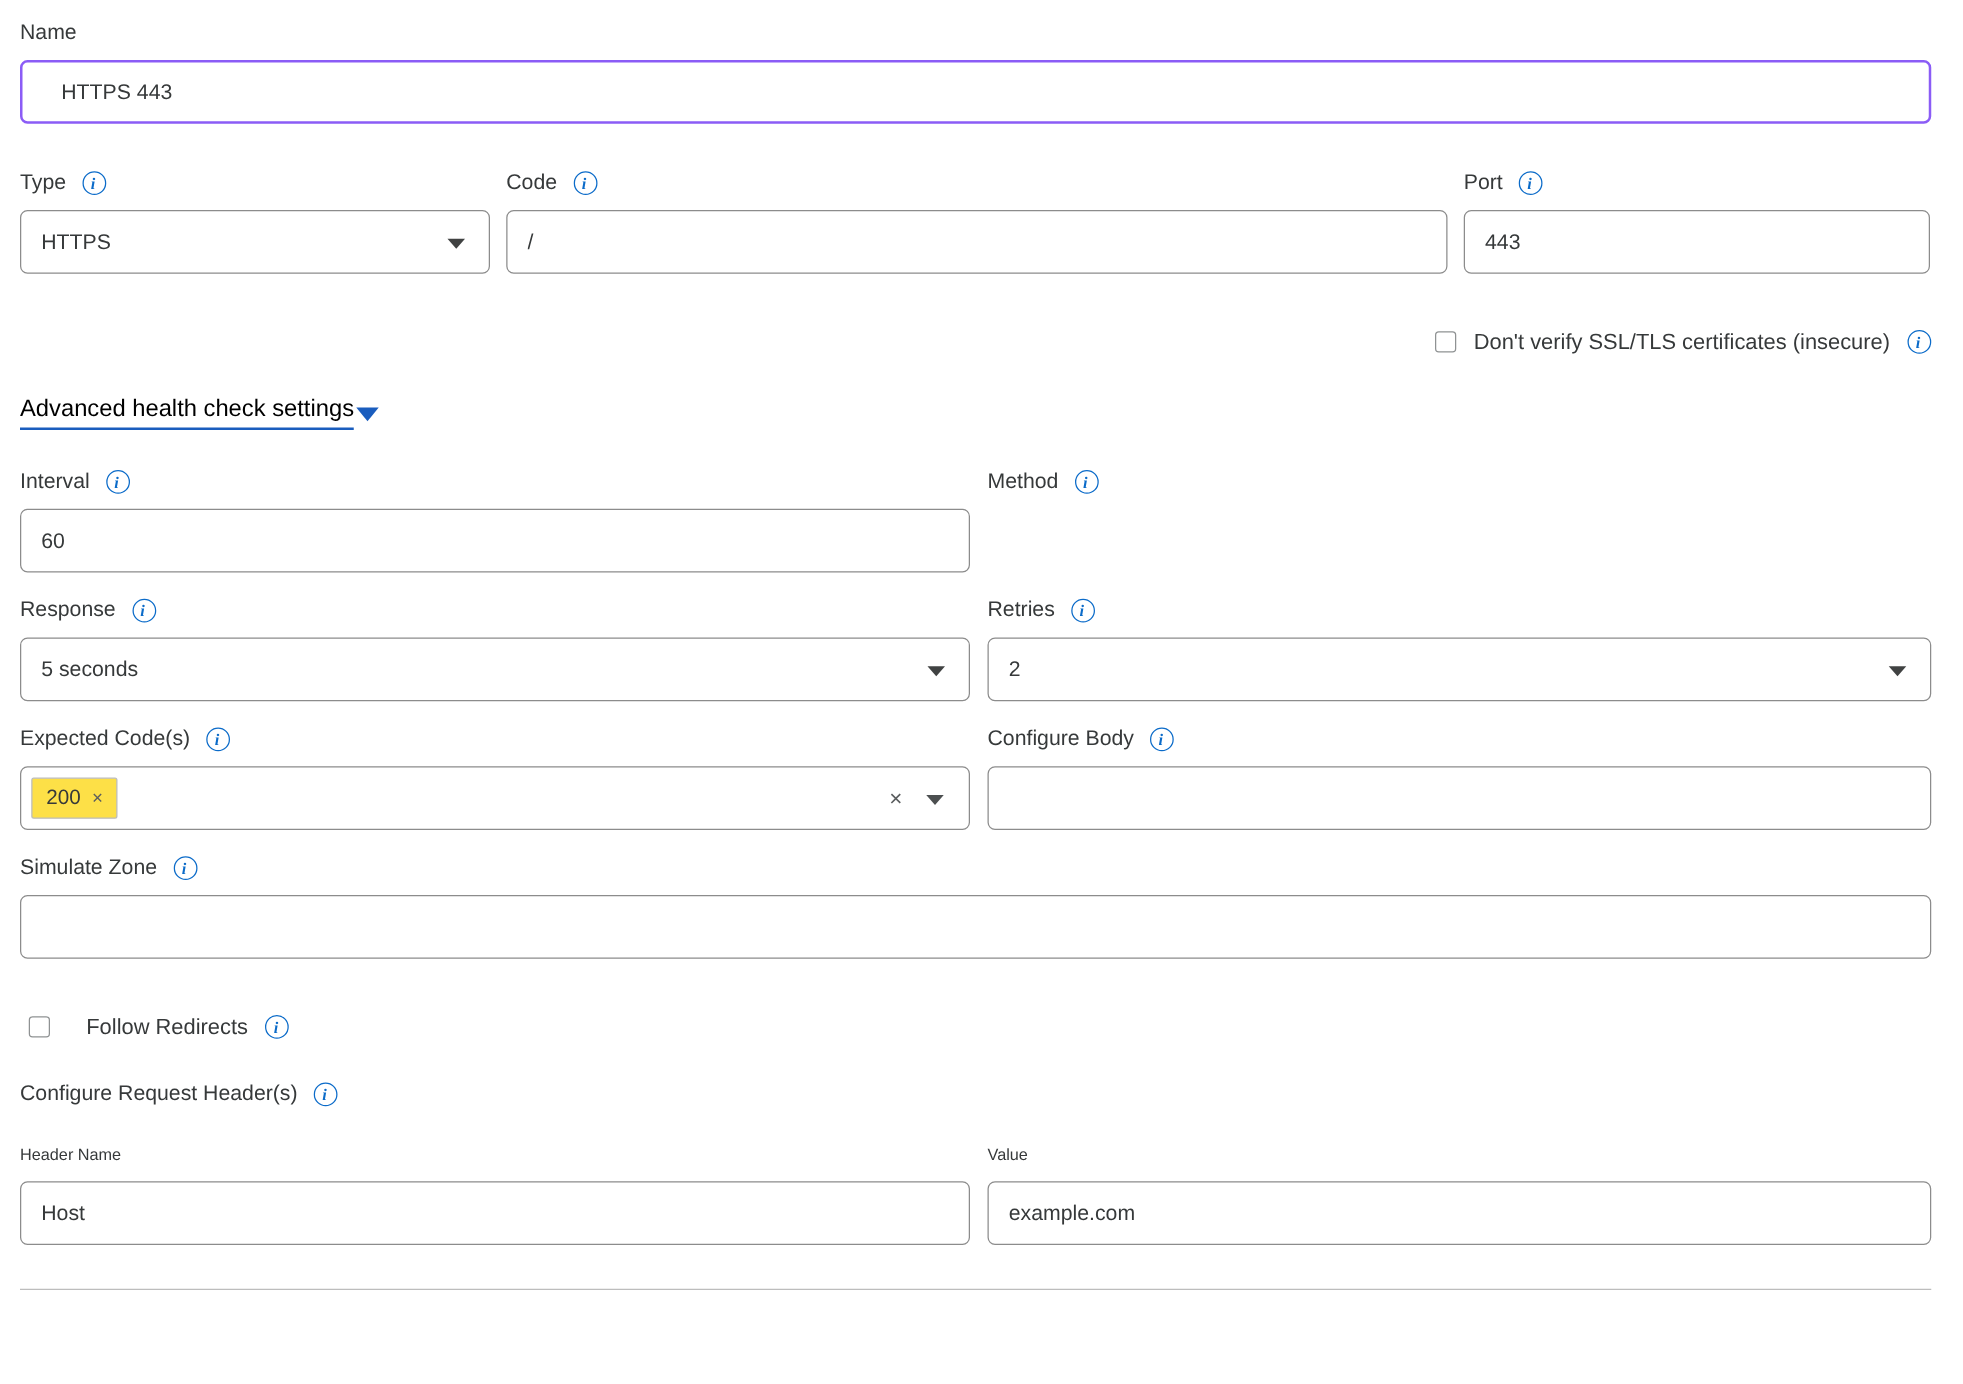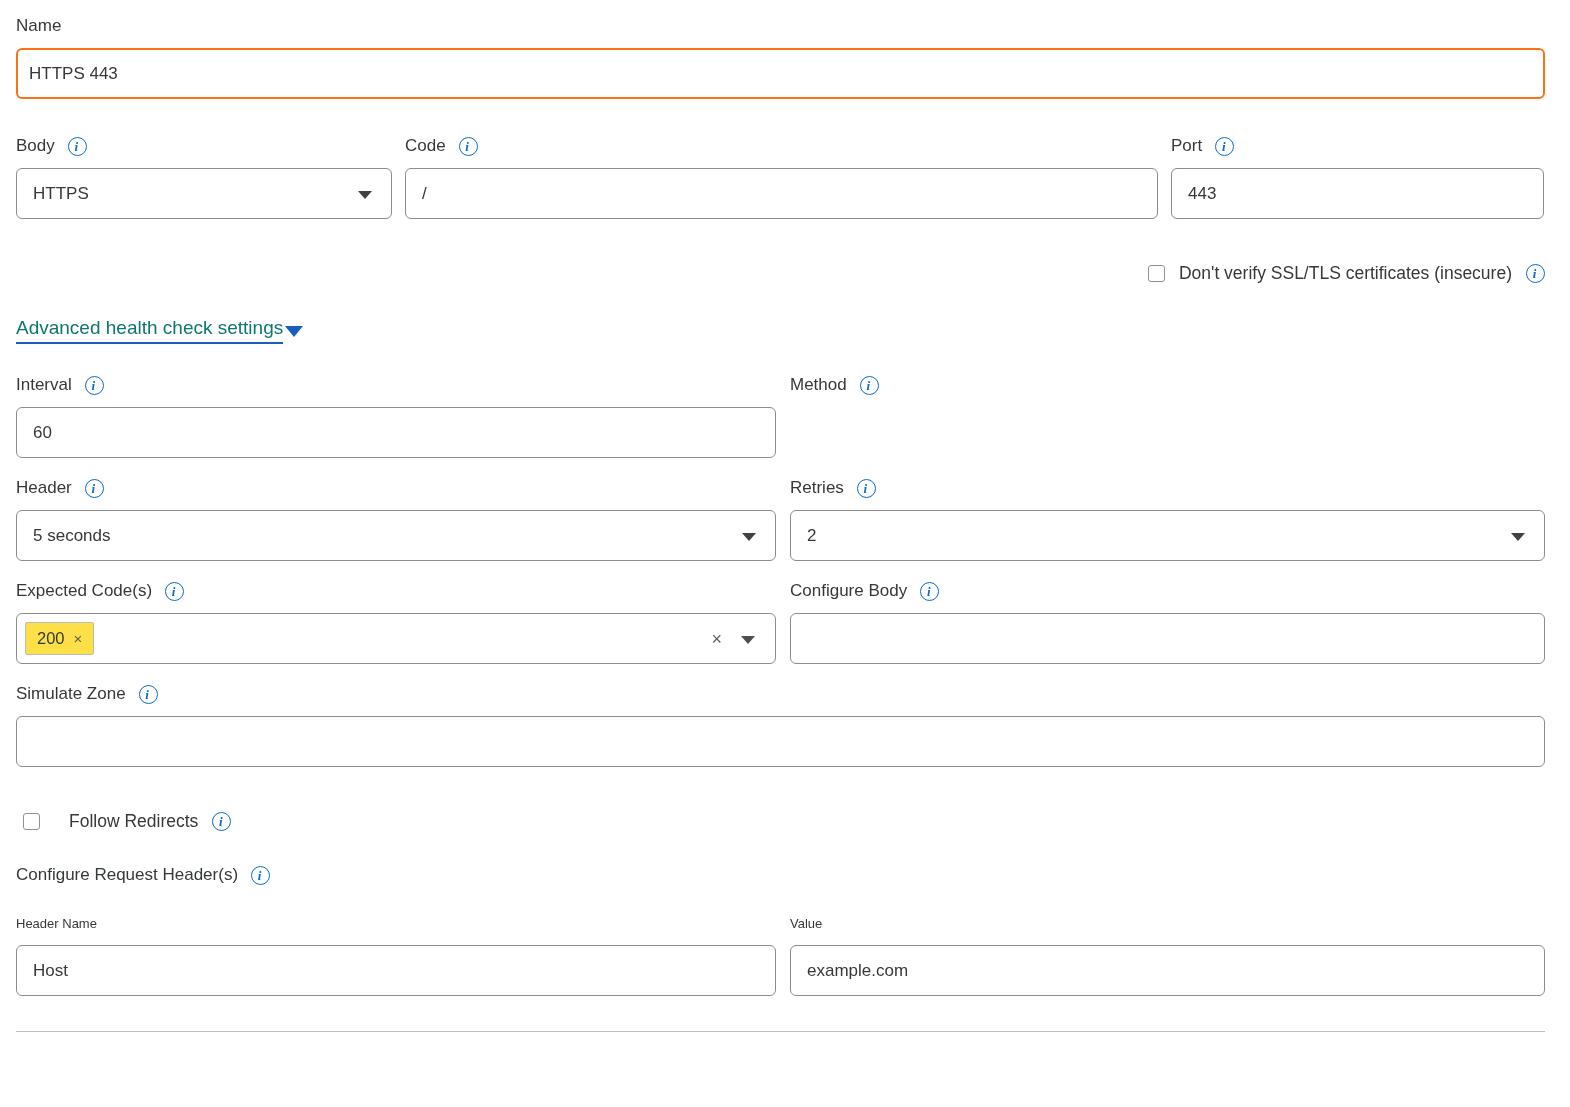--- a/index.html
+++ b/index.html
@@ -61,22 +61,22 @@
     border: 1px solid #8c8c8c;
     border-radius: 6px;
     background: #fff;
     font-family: "Liberation Sans", "DejaVu Sans", sans-serif;
     font-size: 17px;
     color: #36393a;
     padding: 0 16px;
     outline: none;
   }
   .text-input.focused {
-    border: 2px solid #f97316;
-    padding: 0 11px;
+    border: 2px solid #8b5cf6;
+    padding: 0 31px;
   }
   .select-box {
     position: relative;
     display: flex;
     align-items: center;
     padding-right: 44px;
     cursor: pointer;
   }
   .select-arrow {
     position: absolute;
@@ -160,21 +160,21 @@
   .checkbox-row.wide-gap .cb-label {
     margin-left: 29px;
     margin-right: 14px;
   }
 
   
   .adv-link {
     display: inline-flex;
     align-items: center;
     cursor: pointer;
-    color: #0f766e;
+    color: #000000;
     font-size: 19px;
   }
   .adv-link .link-text {
     border-bottom: 2px solid #1a5dbe;
     padding-bottom: 3px;
   }
   .link-caret {
     width: 0; height: 0;
     border-left: 9px solid transparent;
     border-right: 9px solid transparent;
@@ -227,21 +227,21 @@
     <div class="mb-name">
       <div class="label-row">
         <span class="field-label">Name</span>
       </div>
       <input class="text-input focused" type="text" value="HTTPS 443" style="">
     </div>
 
     <div class="row-three">
       <div>
         <div class="label-row">
-          <span class="field-label">Body</span>
+          <span class="field-label">Type</span>
           <span class="info-icon">i</span>
         </div>
         <div class="select-box" role="combobox">
           <span>HTTPS</span>
           <span class="select-arrow"></span>
         </div>
       </div>
       <div>
         <div class="label-row">
           <span class="field-label">Code</span>
@@ -283,21 +283,21 @@
         <div class="label-row">
           <span class="field-label">Method</span>
           <span class="info-icon">i</span>
         </div>
       </div>
     </div>
 
     <div class="row-two">
       <div>
         <div class="label-row">
-          <span class="field-label">Header</span>
+          <span class="field-label">Response</span>
           <span class="info-icon">i</span>
         </div>
         <div class="select-box" role="combobox">
           <span>5 seconds</span>
           <span class="select-arrow"></span>
         </div>
       </div>
       <div>
         <div class="label-row">
           <span class="field-label">Retries</span>

